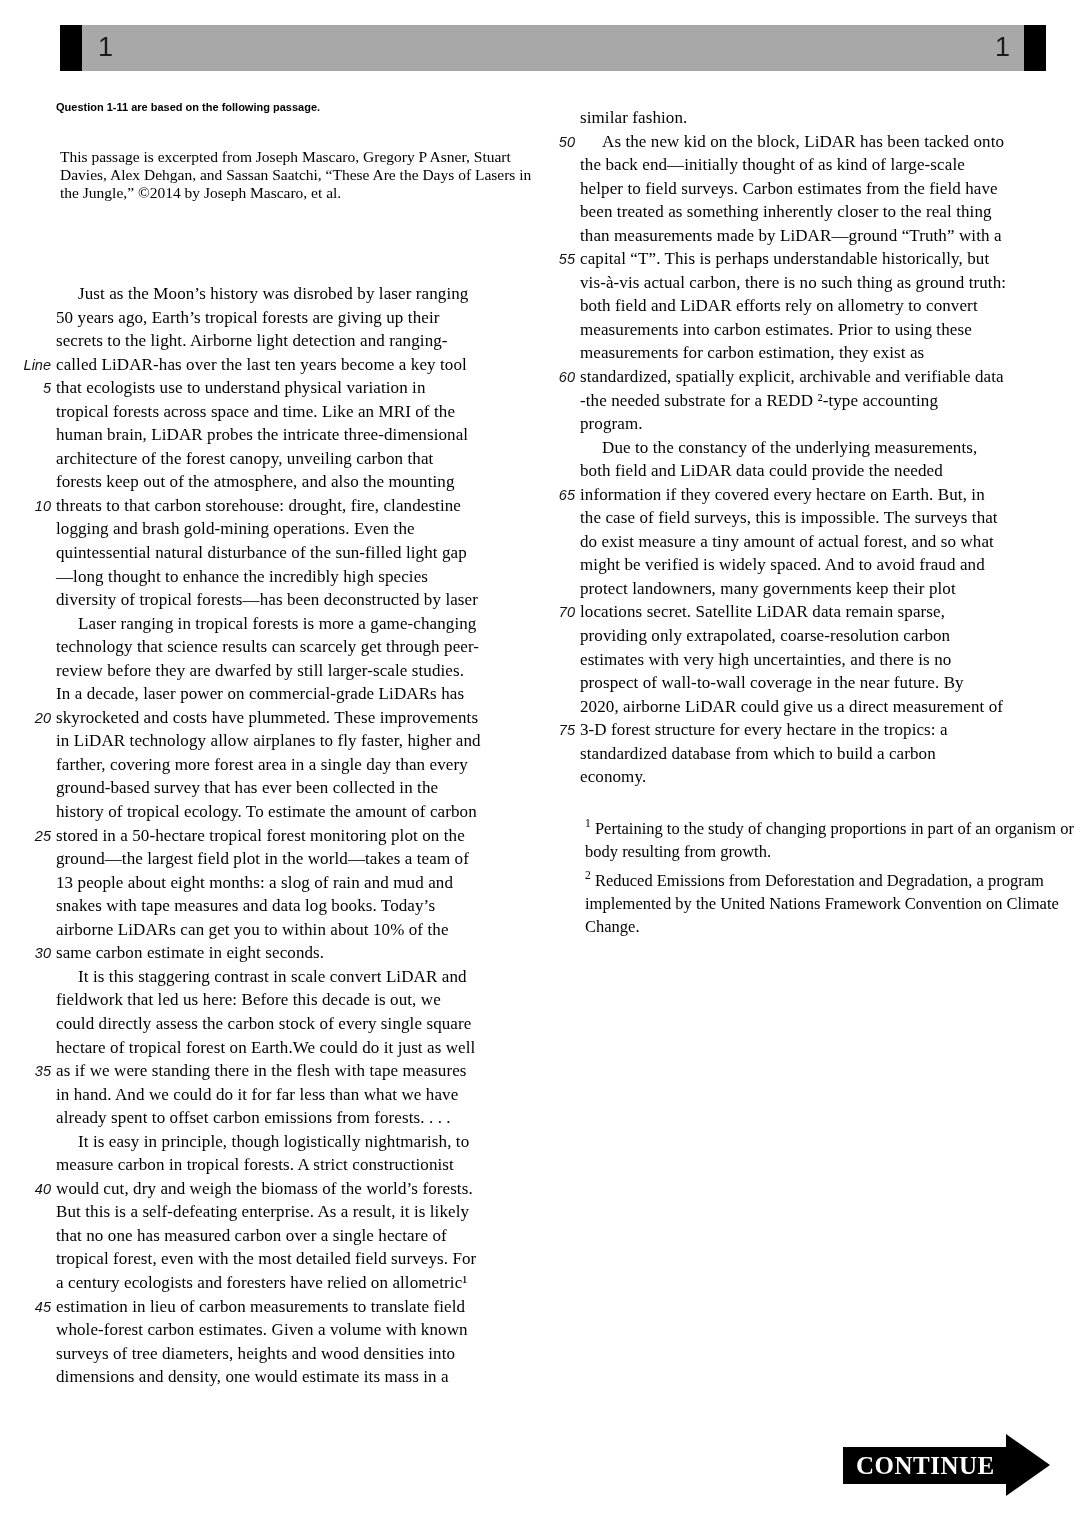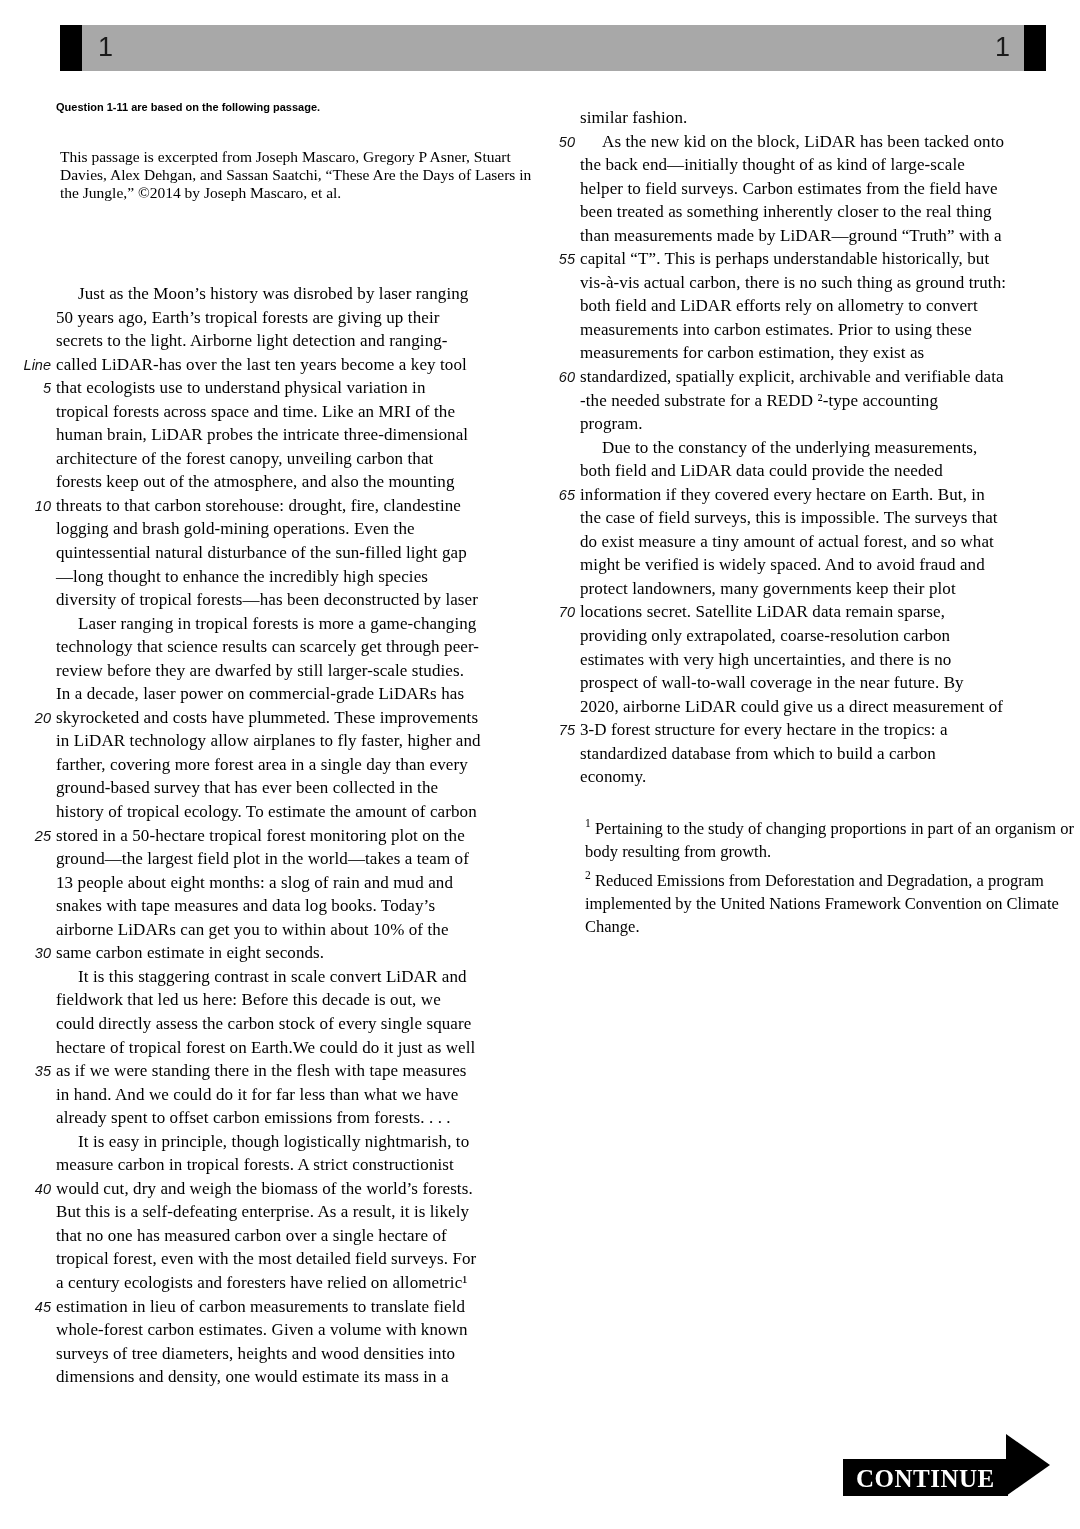--- a/index.html
+++ b/index.html
@@ -66,21 +66,21 @@
   #footnotes {
     position:absolute; left:585px; top:812px;
     width:500px;
     font-size:16.5px; line-height:23.5px;
   }
   .footnote sup { font-size:70%; }
 
   
   .continue-wrap {
     position:absolute; left:843px; top:1434px;
-    display:flex; align-items:flex-end;
+    display:flex; align-items:center;
   }
   .continue-box {
     background:#000; color:#fff;
     height:37px; padding:2px 13px 0 13px;
     display:flex; align-items:center;
     font-family:"Liberation Serif", serif;
     font-weight:bold; font-size:25px;
     letter-spacing:0.5px;
   }
   .continue-arrow {

